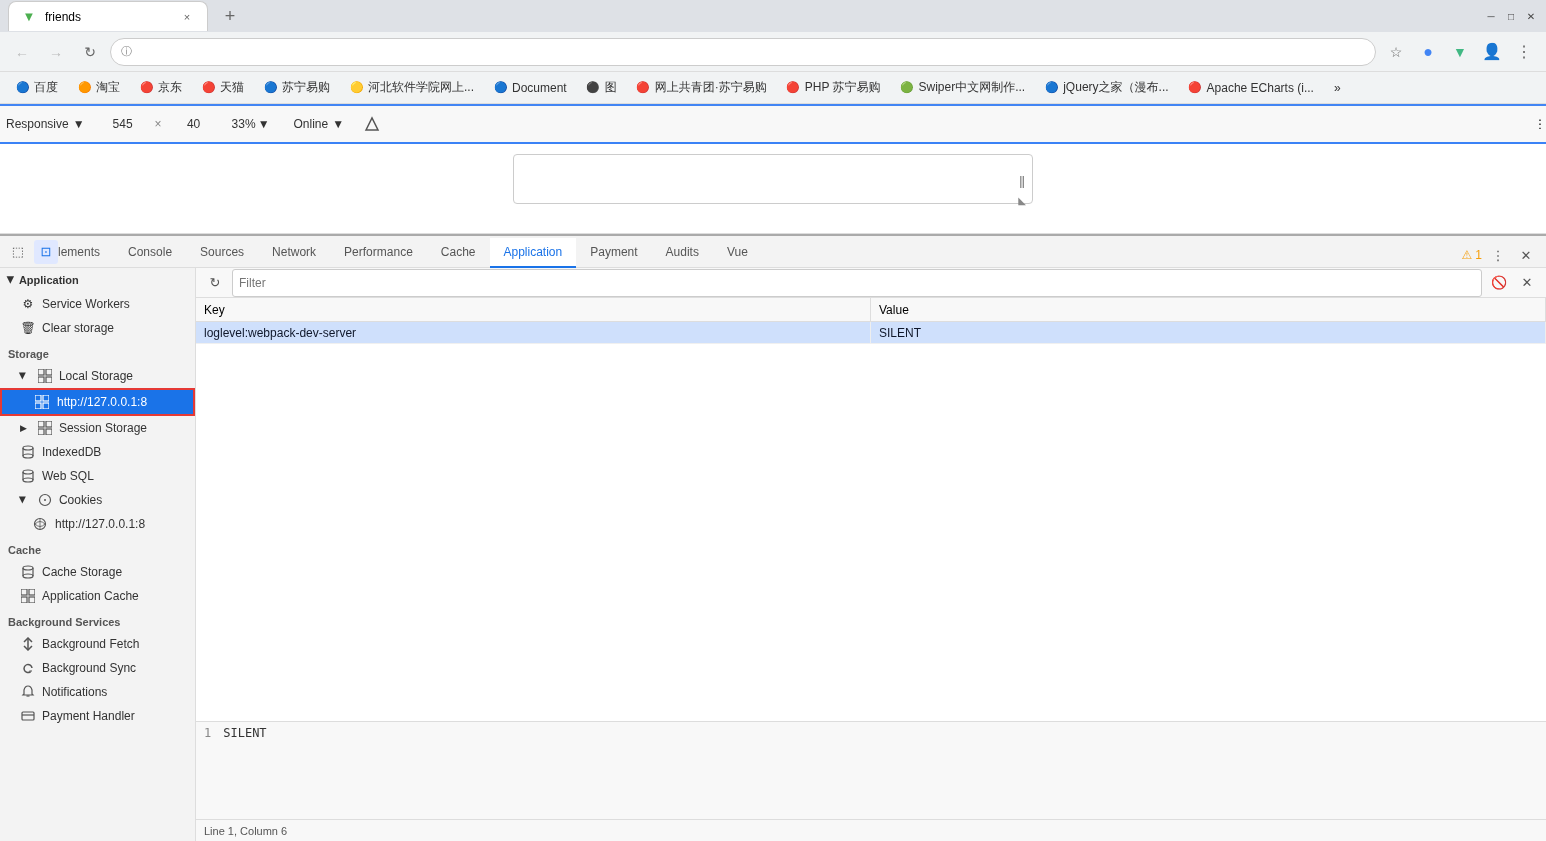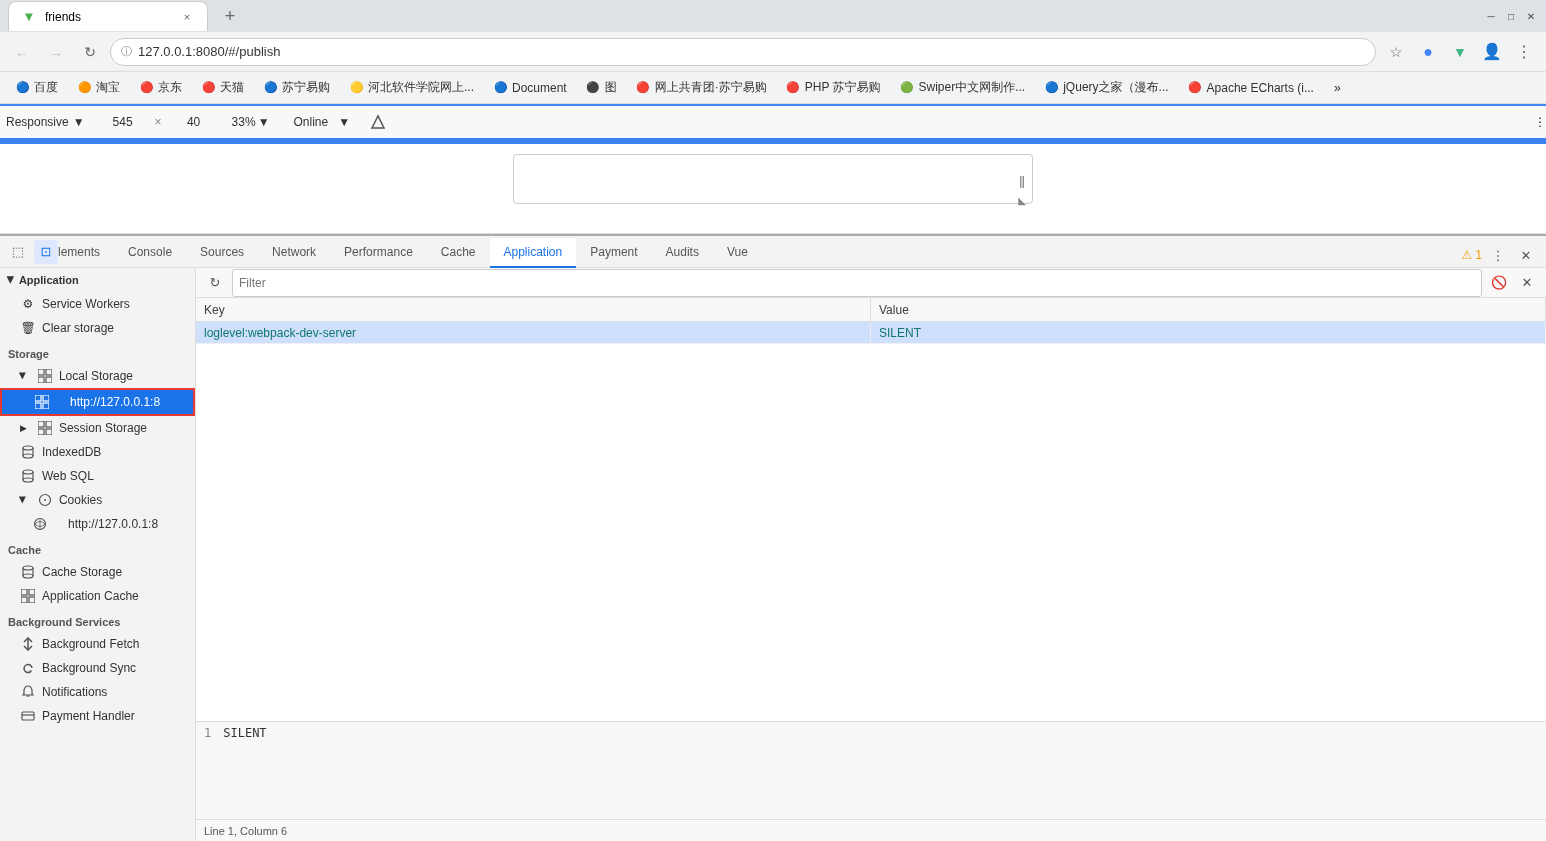--- a/index.html
+++ b/index.html
@@ -134,21 +134,21 @@
       width: 14px; height: 14px;
       display: flex; align-items: center; justify-content: center;
       font-size: 11px;
     }
 
     
     .devtools-responsive-bar {
       height: 40px;
       background: #f8f8f8;
       border-top: 2px solid #4285f4;
-      border-bottom: 6px solid #3b82f6;
+      border-bottom: 2px solid #3b82f6;
       display: flex;
       align-items: center;
       justify-content: center;
       gap: 12px;
     }
     .responsive-select {
       display: flex; align-items: center; gap: 4px;
       font-size: 12px; color: #333;
       cursor: pointer;
       padding: 3px 6px;
@@ -163,21 +163,21 @@
       font-size: 12px;
       color: #333;
     }
     .dim-sep { color: #888; }
     .percent-select {
       display: flex; align-items: center; gap: 2px;
       font-size: 12px; color: #333; cursor: pointer;
       padding: 3px 6px; border-radius: 3px;
     }
     .online-select {
-      display: flex; align-items: center; gap: 10px;
+      display: flex; align-items: center; gap: 4px;
       font-size: 12px; color: #333; cursor: pointer;
       padding: 3px 6px; border-radius: 3px;
     }
     .no-throttle-icon {
       width: 20px; height: 20px;
       display: flex; align-items: center; justify-content: center;
       cursor: pointer;
     }
 
     
@@ -330,21 +330,21 @@
       display: flex; align-items: center; justify-content: center;
       flex-shrink: 0;
     }
     .sidebar-sub-item {
       display: flex;
       align-items: center;
       padding: 4px 16px 4px 32px;
       font-size: 12px;
       color: #333;
       cursor: pointer;
-      gap: 20px;
+      gap: 7px;
     }
     .sidebar-sub-item.active {
       background: #1a73e8;
       color: #fff;
     }
 
     
     .storage-section-label {
       padding: 8px 8px 4px 8px;
       font-size: 11px;
@@ -410,41 +410,41 @@
     .table-header {
       display: flex;
       background: #f8f8f8;
       border-bottom: 1px solid #ddd;
       height: 24px;
     }
     .table-header-cell {
       padding: 4px 8px;
       font-size: 12px;
       font-weight: 500;
-      color: #404040;
+      color: #000000;
       border-right: 1px solid #ddd;
       display: flex;
       align-items: center;
     }
     .table-header-cell.key-col { width: 50%; }
     .table-header-cell.value-col { flex: 1; }
     .table-body {
       flex: 1;
       overflow-y: auto;
     }
     .table-row {
       display: flex;
       height: 22px;
       border-bottom: 1px solid #f0f0f0;
     }
     .table-row.selected { background: #cfe0fc; }
     .table-cell {
       padding: 2px 8px;
       font-size: 12px;
-      color: #0f766e;
+      color: #0f172a;
       border-right: 1px solid #eee;
       display: flex;
       align-items: center;
       overflow: hidden;
       white-space: nowrap;
       text-overflow: ellipsis;
     }
     .table-cell.key-col { width: 50%; }
     .table-cell.value-col { flex: 1; }
 
@@ -502,21 +502,20 @@
     <button class="win-btn">✕</button>
   </div>
 </div>
 
 <div class="address-bar">
   <button class="nav-btn disabled">←</button>
   <button class="nav-btn disabled">→</button>
   <button class="nav-btn">↻</button>
   <div class="url-bar">
     <span class="url-lock">ⓘ</span>
-    <span class="url-text">127.0.0.1:8080/#/publish</span>
   </div>
   <div class="toolbar-right">
     <button class="nav-btn">☆</button>
     <button class="nav-btn" style="color:#4285f4; font-size: 16px;">●</button>
     <button class="nav-btn" style="color:#41b883; font-size:14px; font-weight:bold;">▼</button>
     <button class="nav-btn" style="font-size:16px;">👤</button>
     <button class="nav-btn" style="font-size:16px;">⋮</button>
   </div>
 </div>
 

